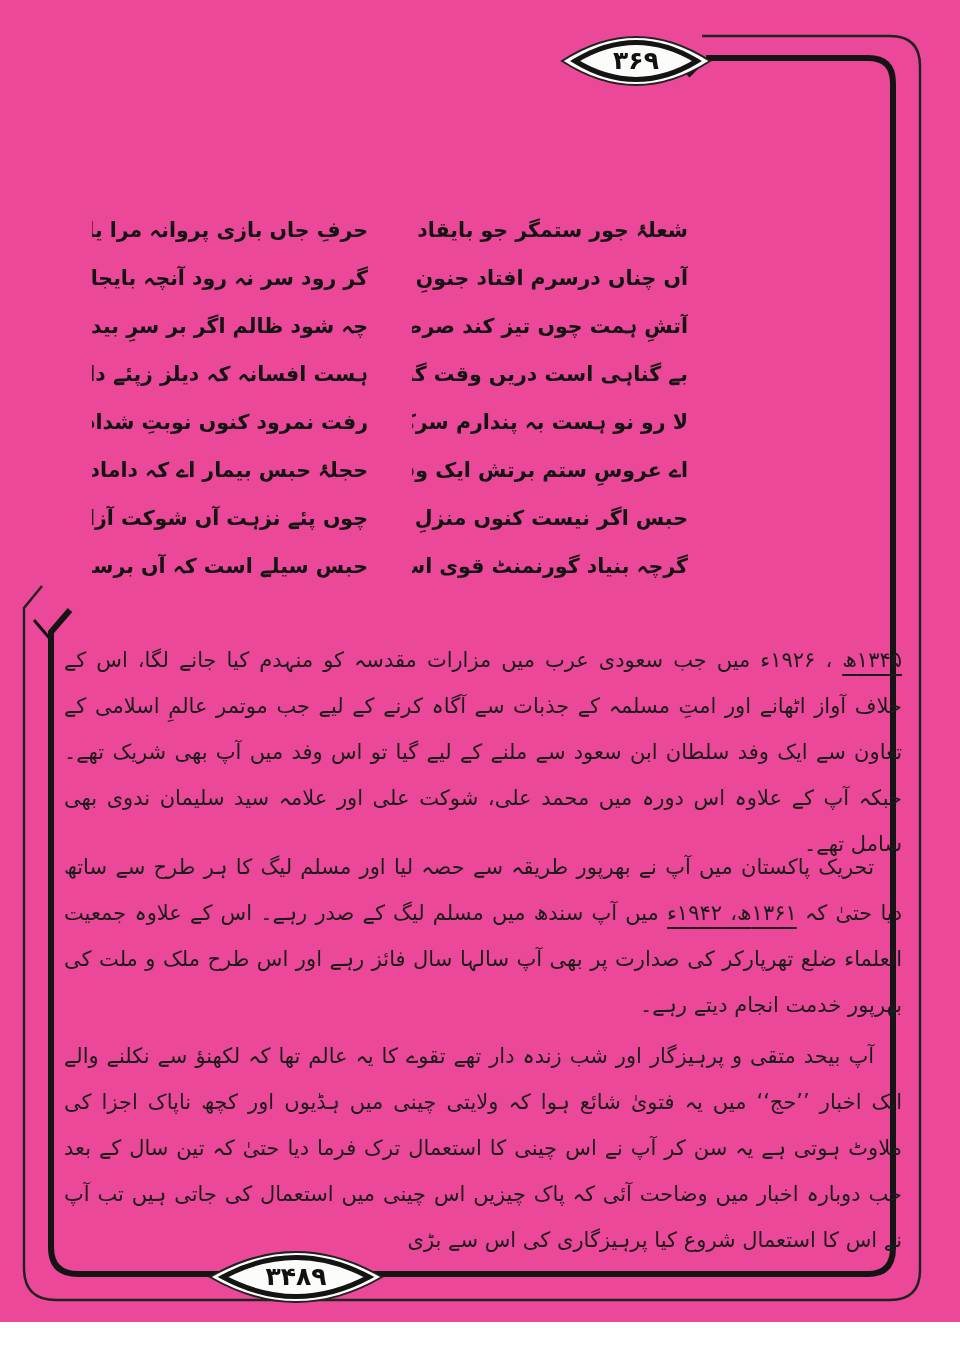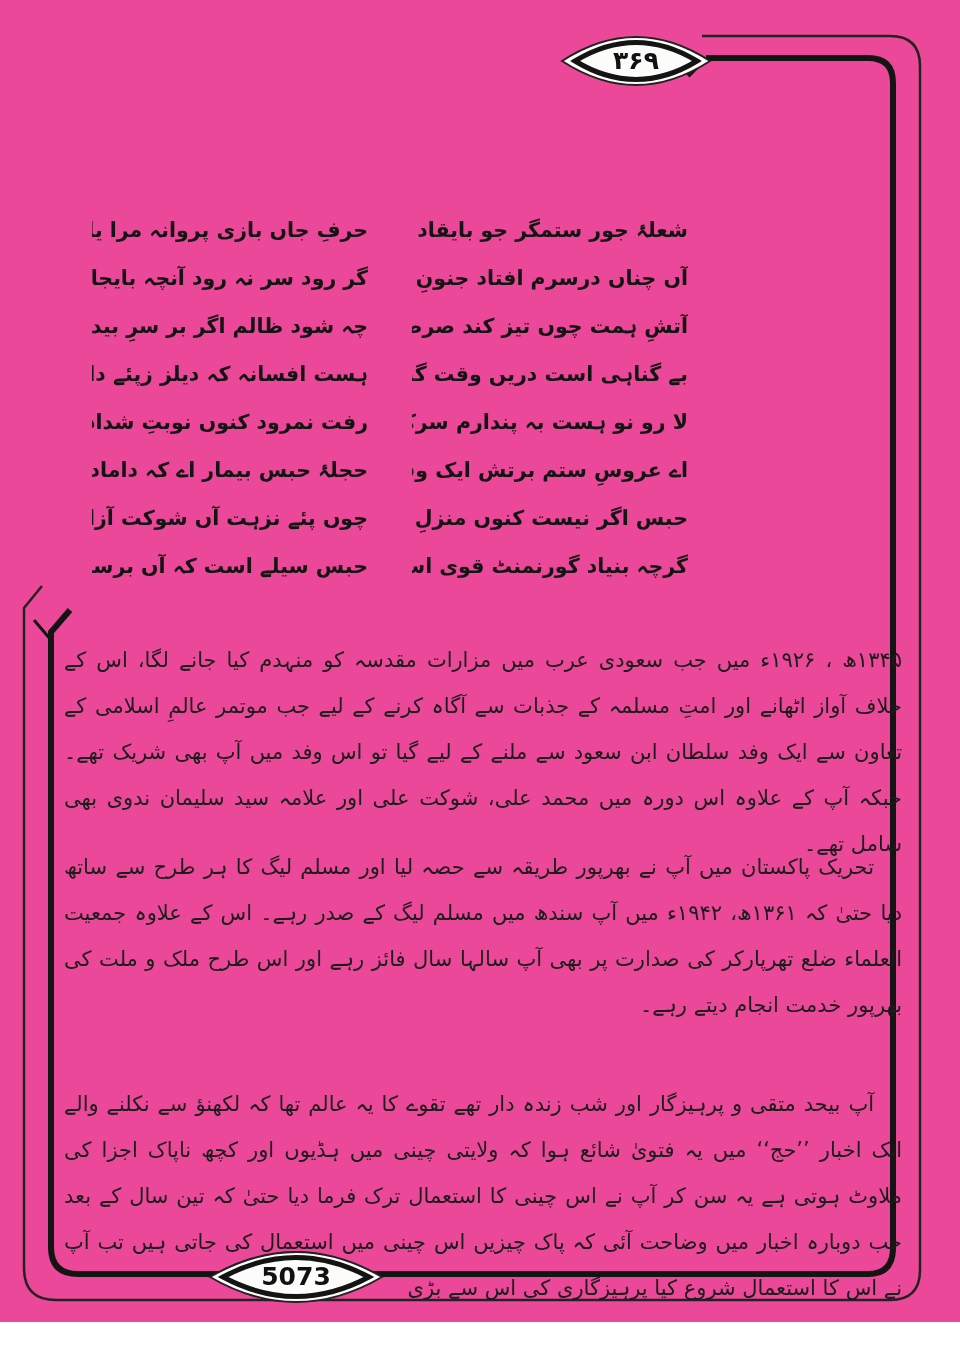--- a/index.html
+++ b/index.html
@@ -29,26 +29,26 @@
     font-size:21px;
     line-height:46px;
     text-align:justify;
     text-align-last:right;
     color:#1c1c1c;
   }
   .intro{top:98px;font-size:21.5px;line-height:45px;}
   .prose{font-weight:500;}
   .para-delegation{top:616px;}
   .para-pakistan{top:823px;text-indent:28px;}
-  .para-piety{top:1060px;text-indent:28px;}
+  .para-piety{top:1012px;text-indent:28px;}
   .heading{
     position:absolute;z-index:2;right:58px;top:954px;
     font-size:23px;font-weight:bold;color:#111;
   }
-  .u{text-underline-offset:7px;text-decoration-thickness:1.5px;}
+  .u{text-decoration:underline;text-underline-offset:7px;text-decoration-thickness:1.5px;}
   .poem{
     position:absolute;z-index:2;
     top:206px;right:272px;width:596px;
   }
   .poem-row{
     display:grid;
     grid-template-columns:1fr 1fr;
     column-gap:44px;
     height:48px;line-height:48px;
   }
@@ -76,21 +76,21 @@
     <path d="M 67 640 L 50 620" fill="none" stroke="#141414" stroke-width="3"></path>
 
     <path d="M 578 61 Q 652 13 726 61 Q 652 109 578 61 Z" fill="#fcfcfa" stroke="#222" stroke-width="2"></path>
     <path d="M 591 61 Q 652 24 713 61 Q 652 98 591 61 Z" fill="none" stroke="#141414" stroke-width="5"></path>
 
     <path d="M 226 1277 Q 312 1227 398 1277 Q 312 1327 226 1277 Z" fill="#fcfcfa" stroke="#222" stroke-width="2"></path>
     <path d="M 239 1277 Q 312 1238 385 1277 Q 312 1316 239 1277 Z" fill="none" stroke="#141414" stroke-width="5"></path>
   </svg>
 
   <div class="page-num top">۳۶۹</div>
-  <div class="page-num bottom">5073</div>
+  <div class="page-num bottom">۳۴۸۹</div>
 
 
   <div class="poem">
     <div class="poem-row">
       <span class="hemistich">شعلۂ جور ستمگر جو بایقاد آمد</span>
       <span class="hemistich">حرفِ جاں بازی پروانہ مرا یاد آمد</span>
     </div>
     <div class="poem-row">
       <span class="hemistich">آں چناں درسرم افتاد جنونِ اسلام</span>
       <span class="hemistich">گر رود سر نہ رود آنچہ بایجاد آمد</span>

